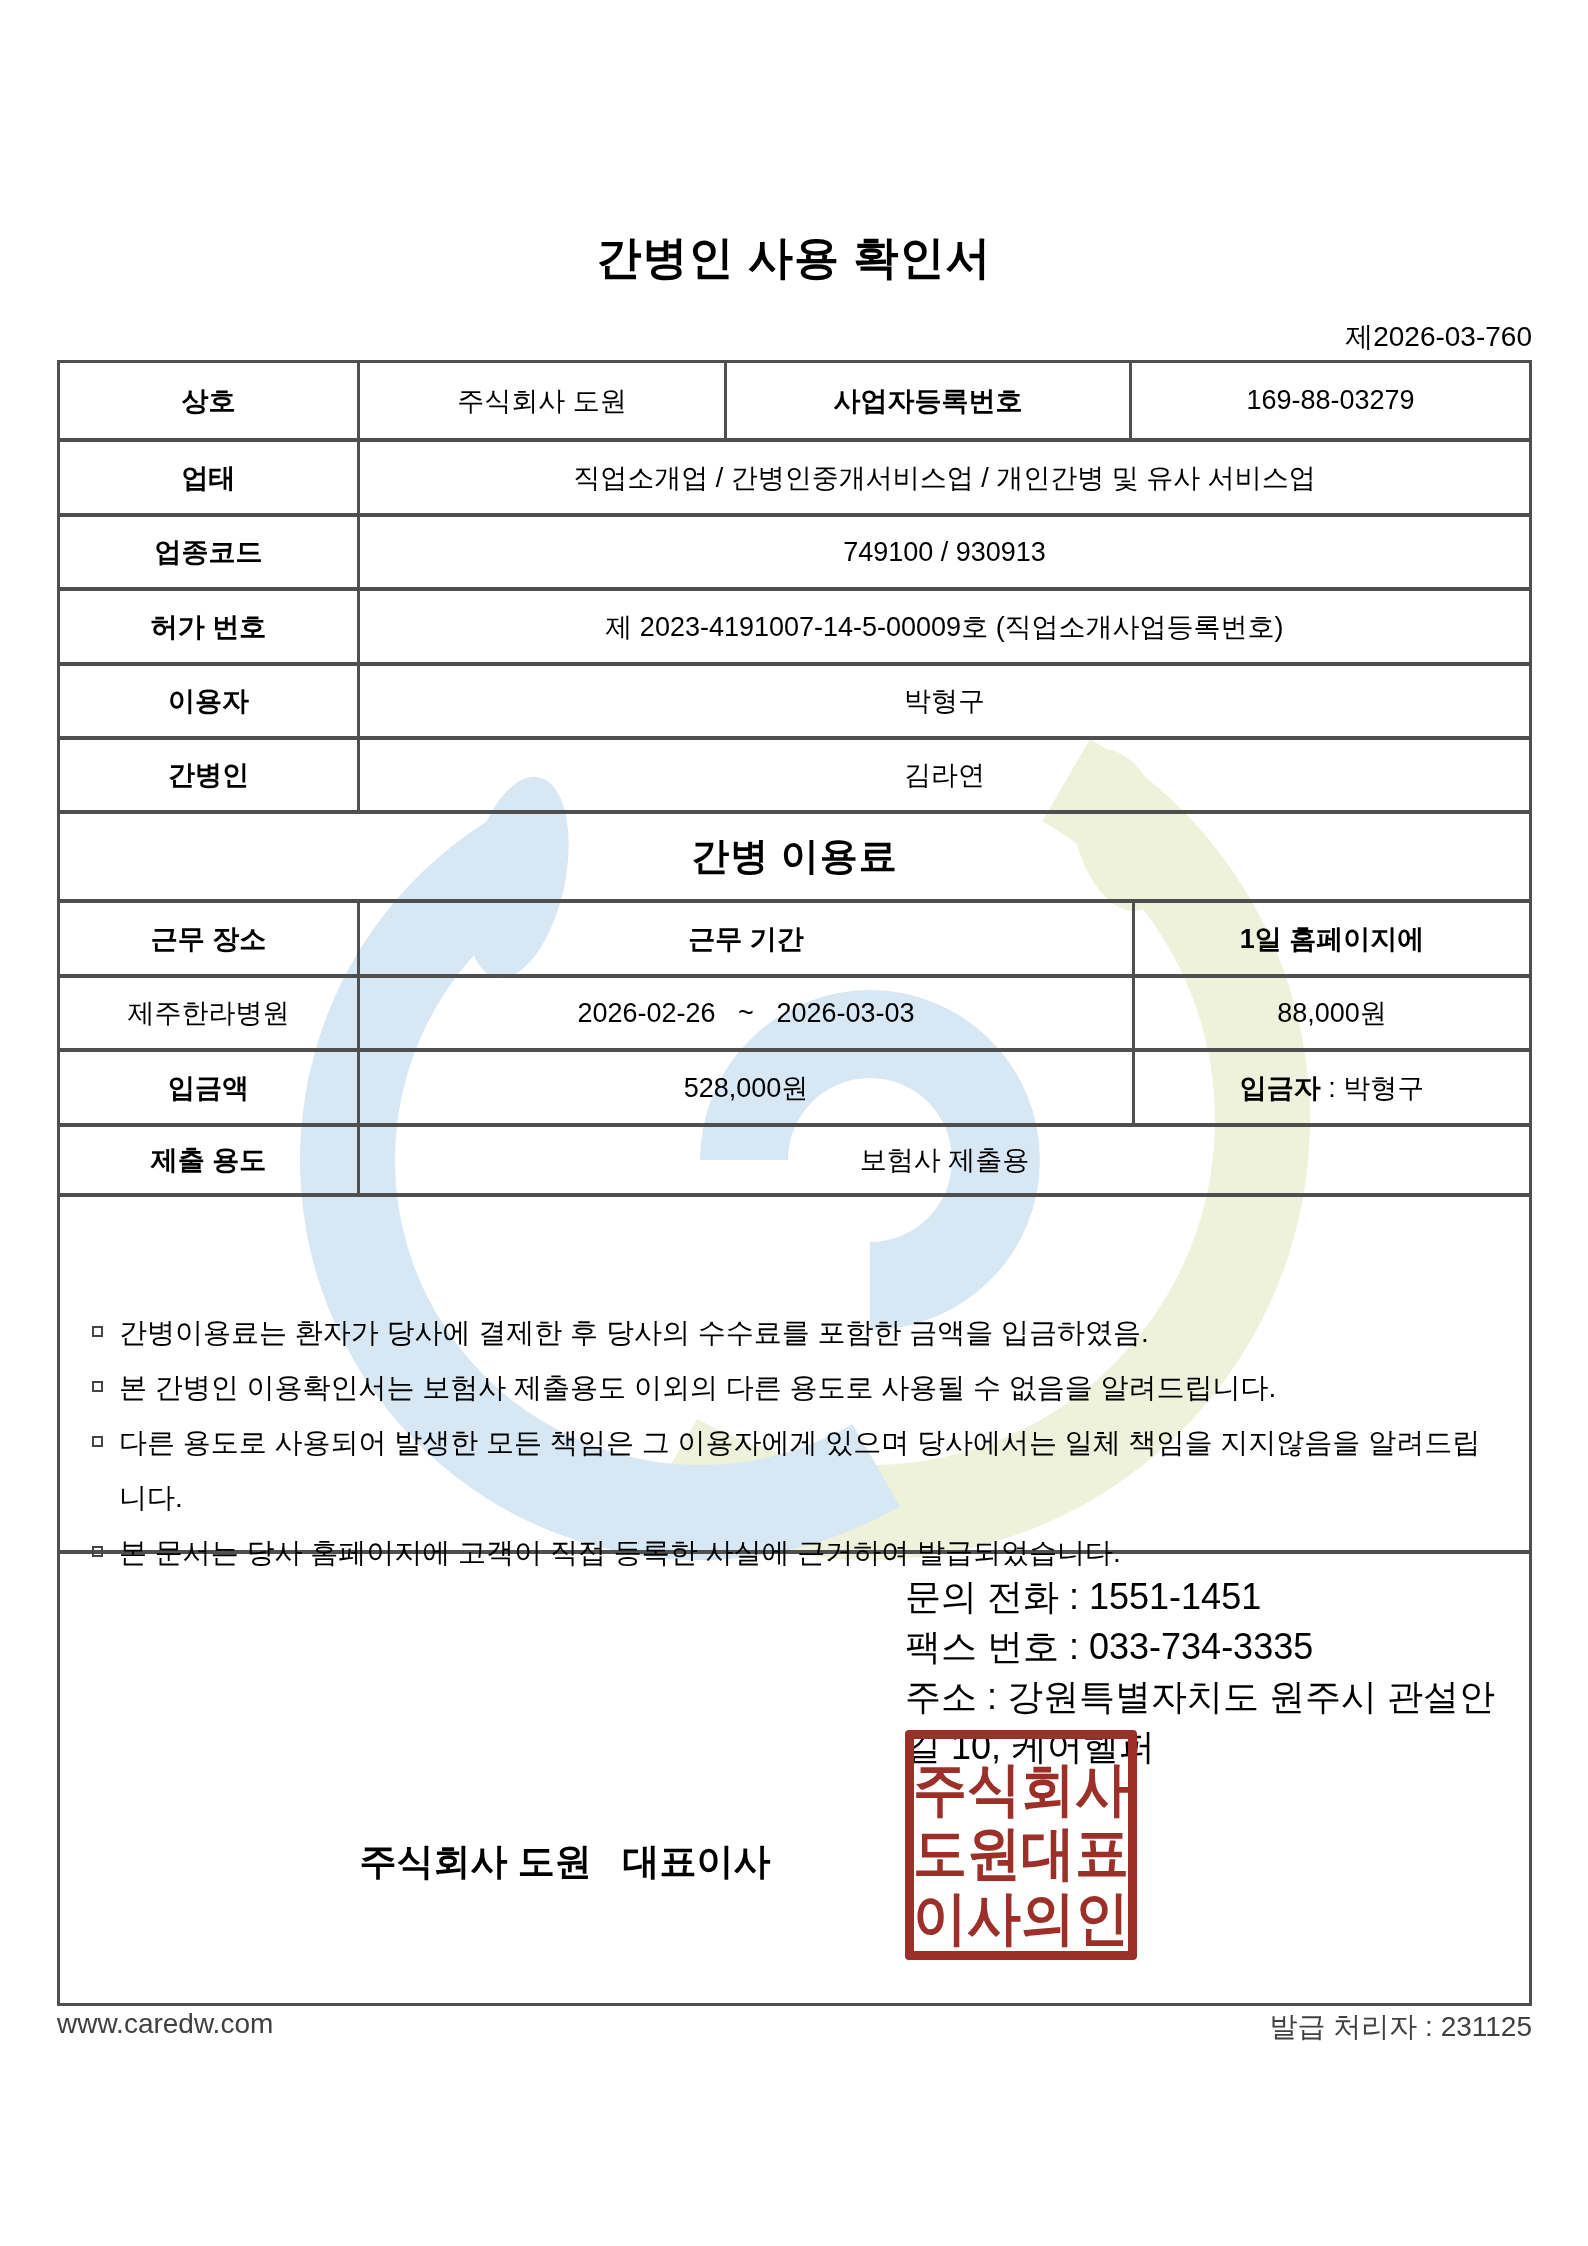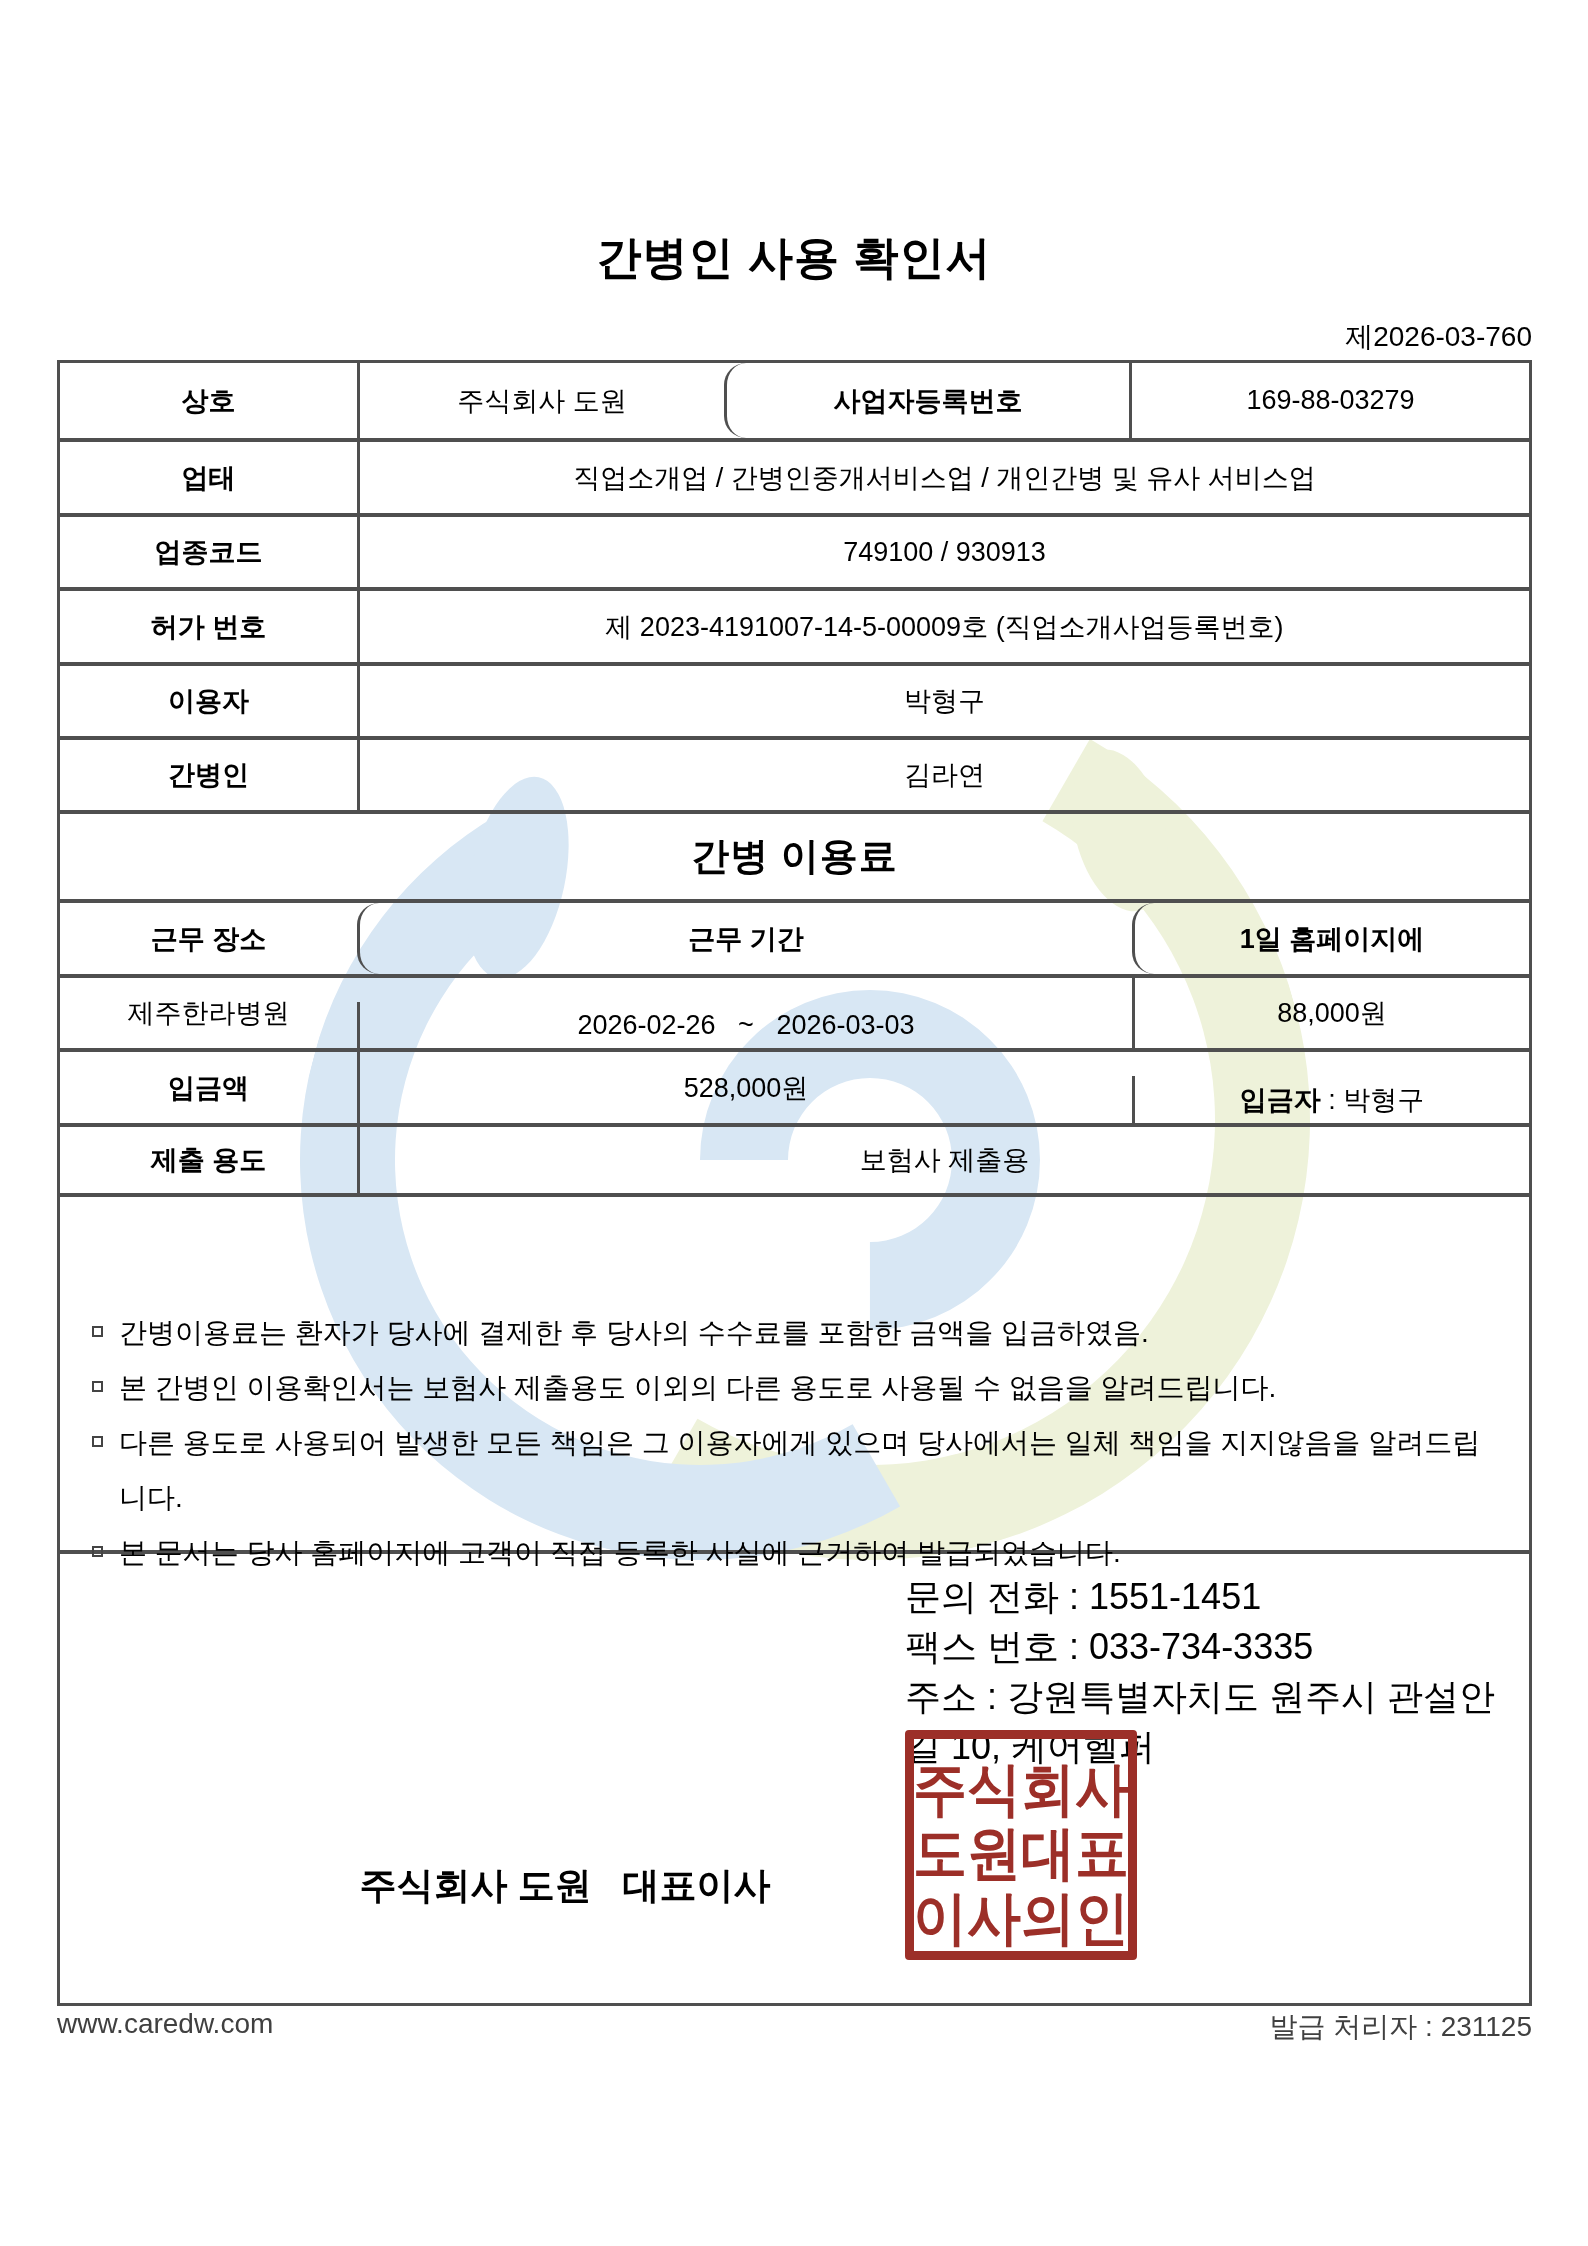--- a/index.html
+++ b/index.html
@@ -30,23 +30,23 @@
   .row { display:grid; border-top:4px solid #4f4f4f; }
   .row.first { border-top:none; }
   .r-info { grid-template-columns:297px 1fr; }
   .r-4col { grid-template-columns:297px 367px 405px 1fr; }
   .r-fee  { grid-template-columns:297px 775px 1fr; }
   .r-one  { grid-template-columns:1fr; }
 
   .cell { display:flex; align-items:center; justify-content:center; text-align:center;
           border-left:3px solid #4f4f4f; font-size:27px; color:#000; padding:0 10px; }
   .cell:first-child { border-left:none; }
-  .lbl { font-weight:bold;border-radius:22px; }
+  .lbl { font-weight:bold; }
   .big { font-size:38px; font-weight:bold; letter-spacing:1px; }
-  .pre { white-space:pre;margin-top:24px; }
+  .pre { white-space:pre; }
 
   .h75{height:75px} .h74{height:74px} .h89{height:89px} .h70{height:70px}
 
   
   .notes { height:353px; padding:108px 30px 0 30px; }
   .note-line { display:flex; align-items:flex-start; font-size:28px; line-height:55px; color:#000; }
   .bullet { flex:0 0 auto; width:11px; height:11px; border:2px solid #444; margin:21px 16px 0 2px; background:transparent; }
 
   
   .bottom { position:relative; height:449px; }

